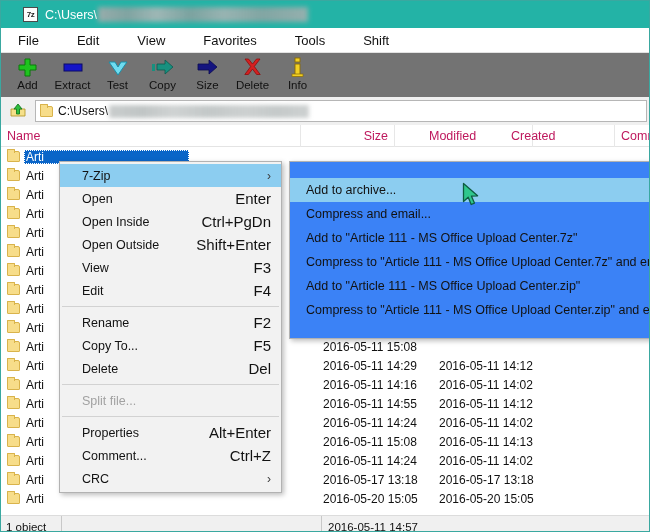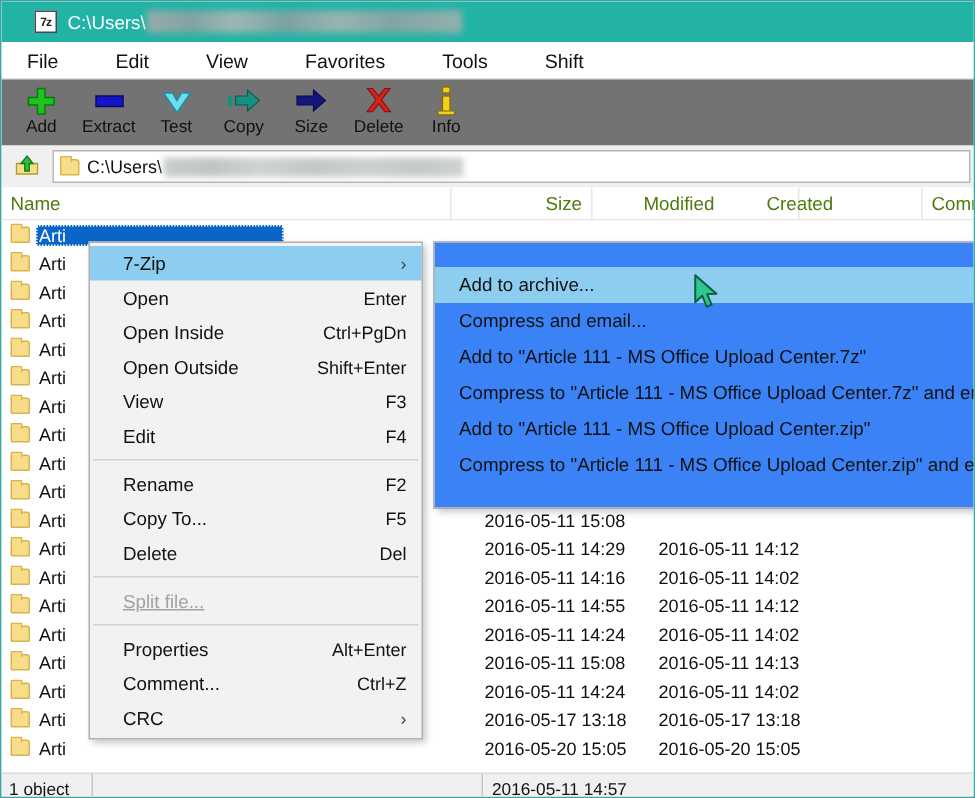--- a/index.html
+++ b/index.html
@@ -152,21 +152,21 @@
 
   
   #colheader {
     position: absolute; left: 0; top: 124px;
     width: 650px; height: 22px;
     background: #ffffff;
     border-bottom: 1px solid #e4e4e4;
   }
   .col-h {
     position: absolute; top: 0; height: 22px;
-    font-size: 12.5px; color: #4d7c0f;
+    font-size: 12.5px; color: #be185d;
     display: flex; align-items: center;
     border-right: 1px solid #e7e7e7;
     padding-left: 6px;
     white-space: nowrap;
     cursor: default;
   }
   .col-h.num { justify-content: flex-end; padding-right: 6px; padding-left: 0; }
 
   
   #filelist {
@@ -247,24 +247,24 @@
   .mi {
     position: relative;
     height: 23px;
     display: flex; align-items: center;
     padding: 0 10px 0 22px;
     font-size: 12.5px; color: #121212;
     cursor: default;
     white-space: nowrap;
   }
   .mi.hl { background: #8ccdf0; }
-  .mi.dis { color: #a2a2a2; text-decoration: underline; }
+  .mi.dis { color: #a2a2a2; }
   .mi .accel {
     margin-left: auto;
-    font-size: 12px;
+    font-size: 15px;
     padding-left: 12px;
   }
   .mi .arrow {
     margin-left: auto;
     font-size: 12px; color: #3b3b3b;
   }
   .msep {
     height: 1px; background: #d2d2d2;
     margin: 4px 2px 4px 2px;
   }

